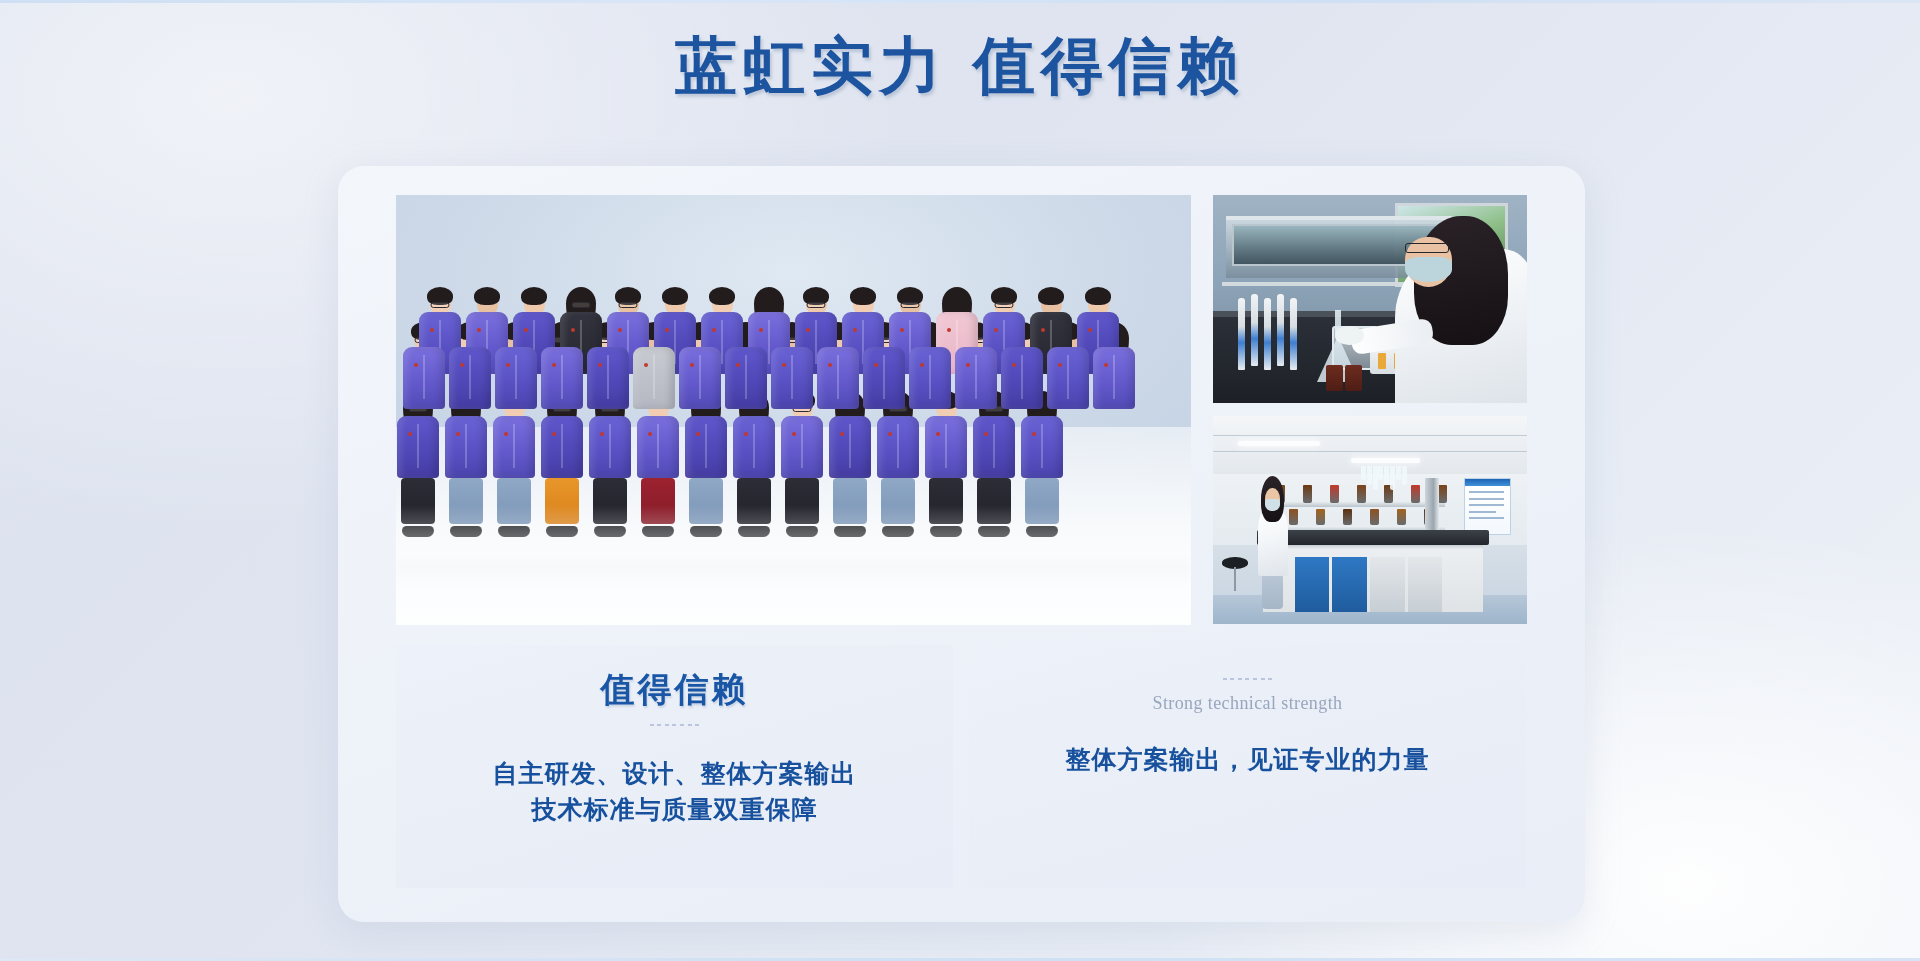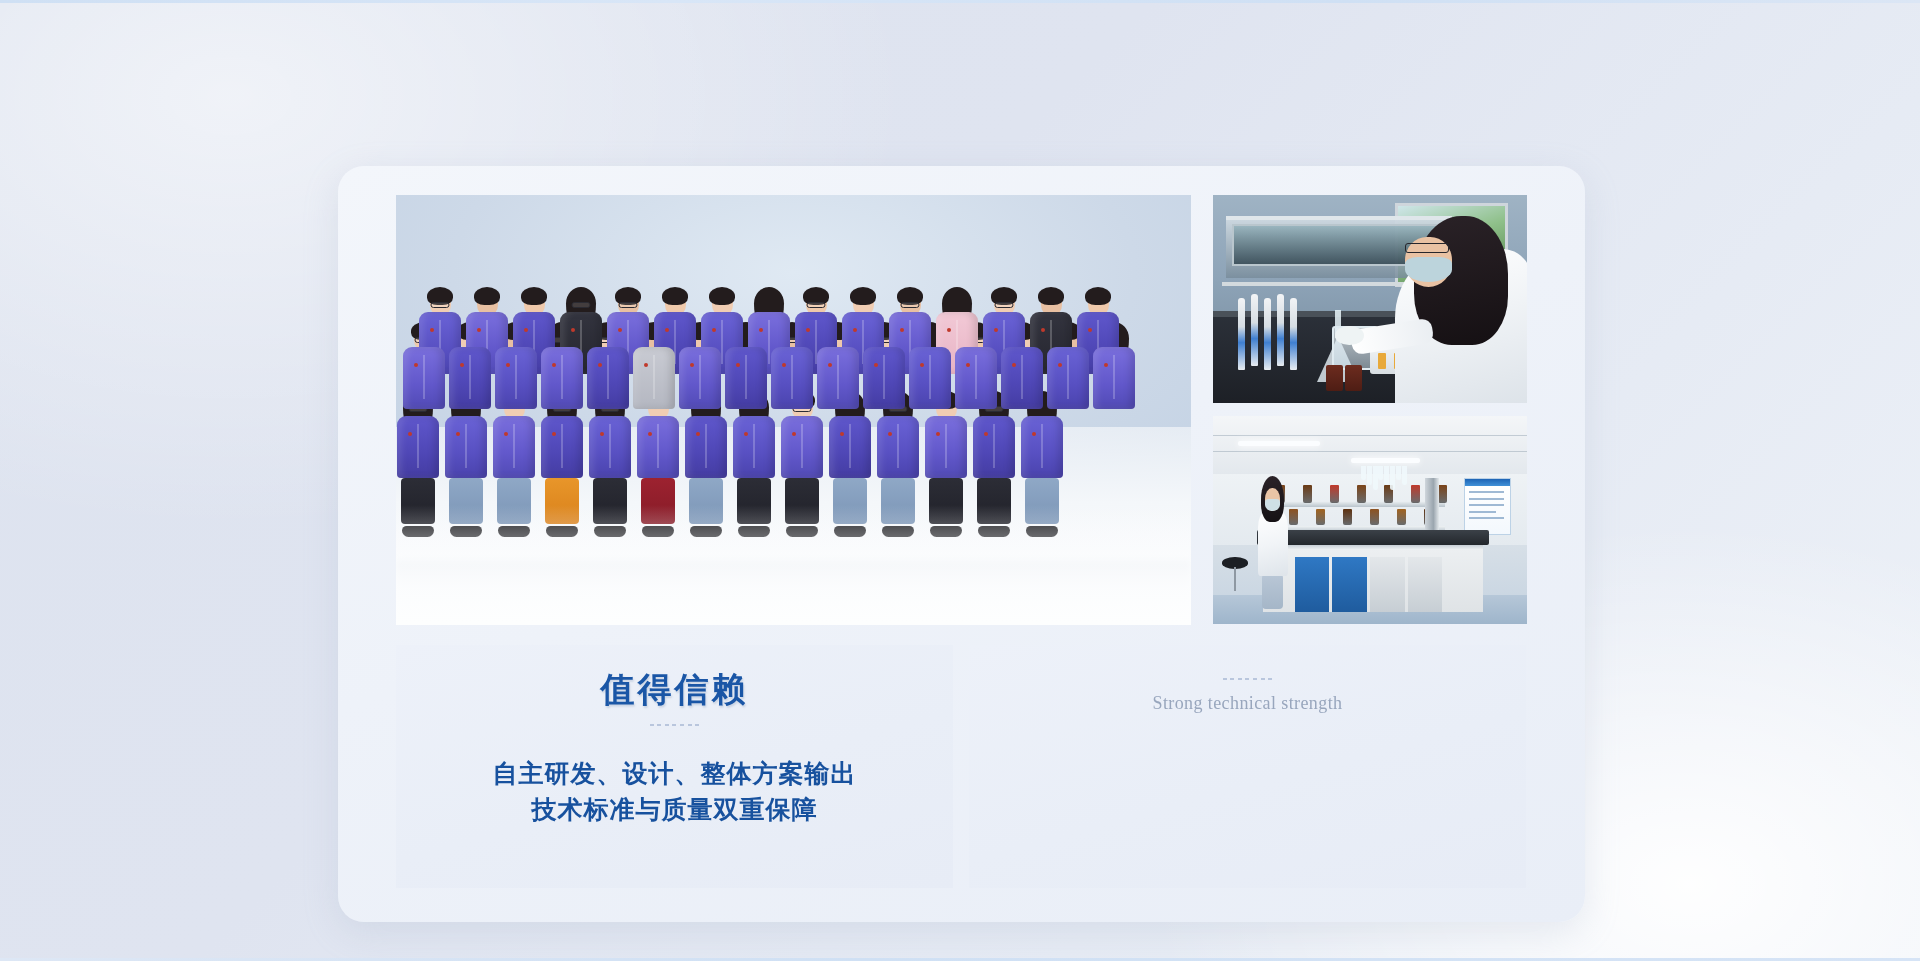--- a/index.html
+++ b/index.html
@@ -252,20 +252,23 @@
     margin-top:28px; font-family:"Liberation Serif", serif; font-weight:bold;
     font-size:25px; line-height:1.45; color:#17519e; letter-spacing:1px;
   }
 </style>
 </head>
 <body>
 
 <div class="top-strip"></div>
 
 <div class="header">
+  <div class="headline">
+    <span>蓝虹实力</span><span class="gap"></span><span>值得信赖</span>
+  </div>
 </div>
 
 <div class="panel">
 
   <div class="gallery">
 
     <div class="gallery-main">
       <div class="studio-bg"></div>
       <div class="studio-floor"></div>
       <div class="rows" id="people-rows">
@@ -810,18 +813,22 @@
       <div class="dots">
         <span></span>
         <span></span>
         <span></span>
         <span></span>
         <span></span>
         <span></span>
         <span></span>
       </div>
       <div class="card-en">Strong technical strength</div>
+      <div class="card-desc">
+        <div>整体方案输出，见证专业的力量</div>
+        <div></div>
+      </div>
     </div>
 
   </div>
 </div>
 
 <div class="bottom-strip"></div>
 
 </body></html>

